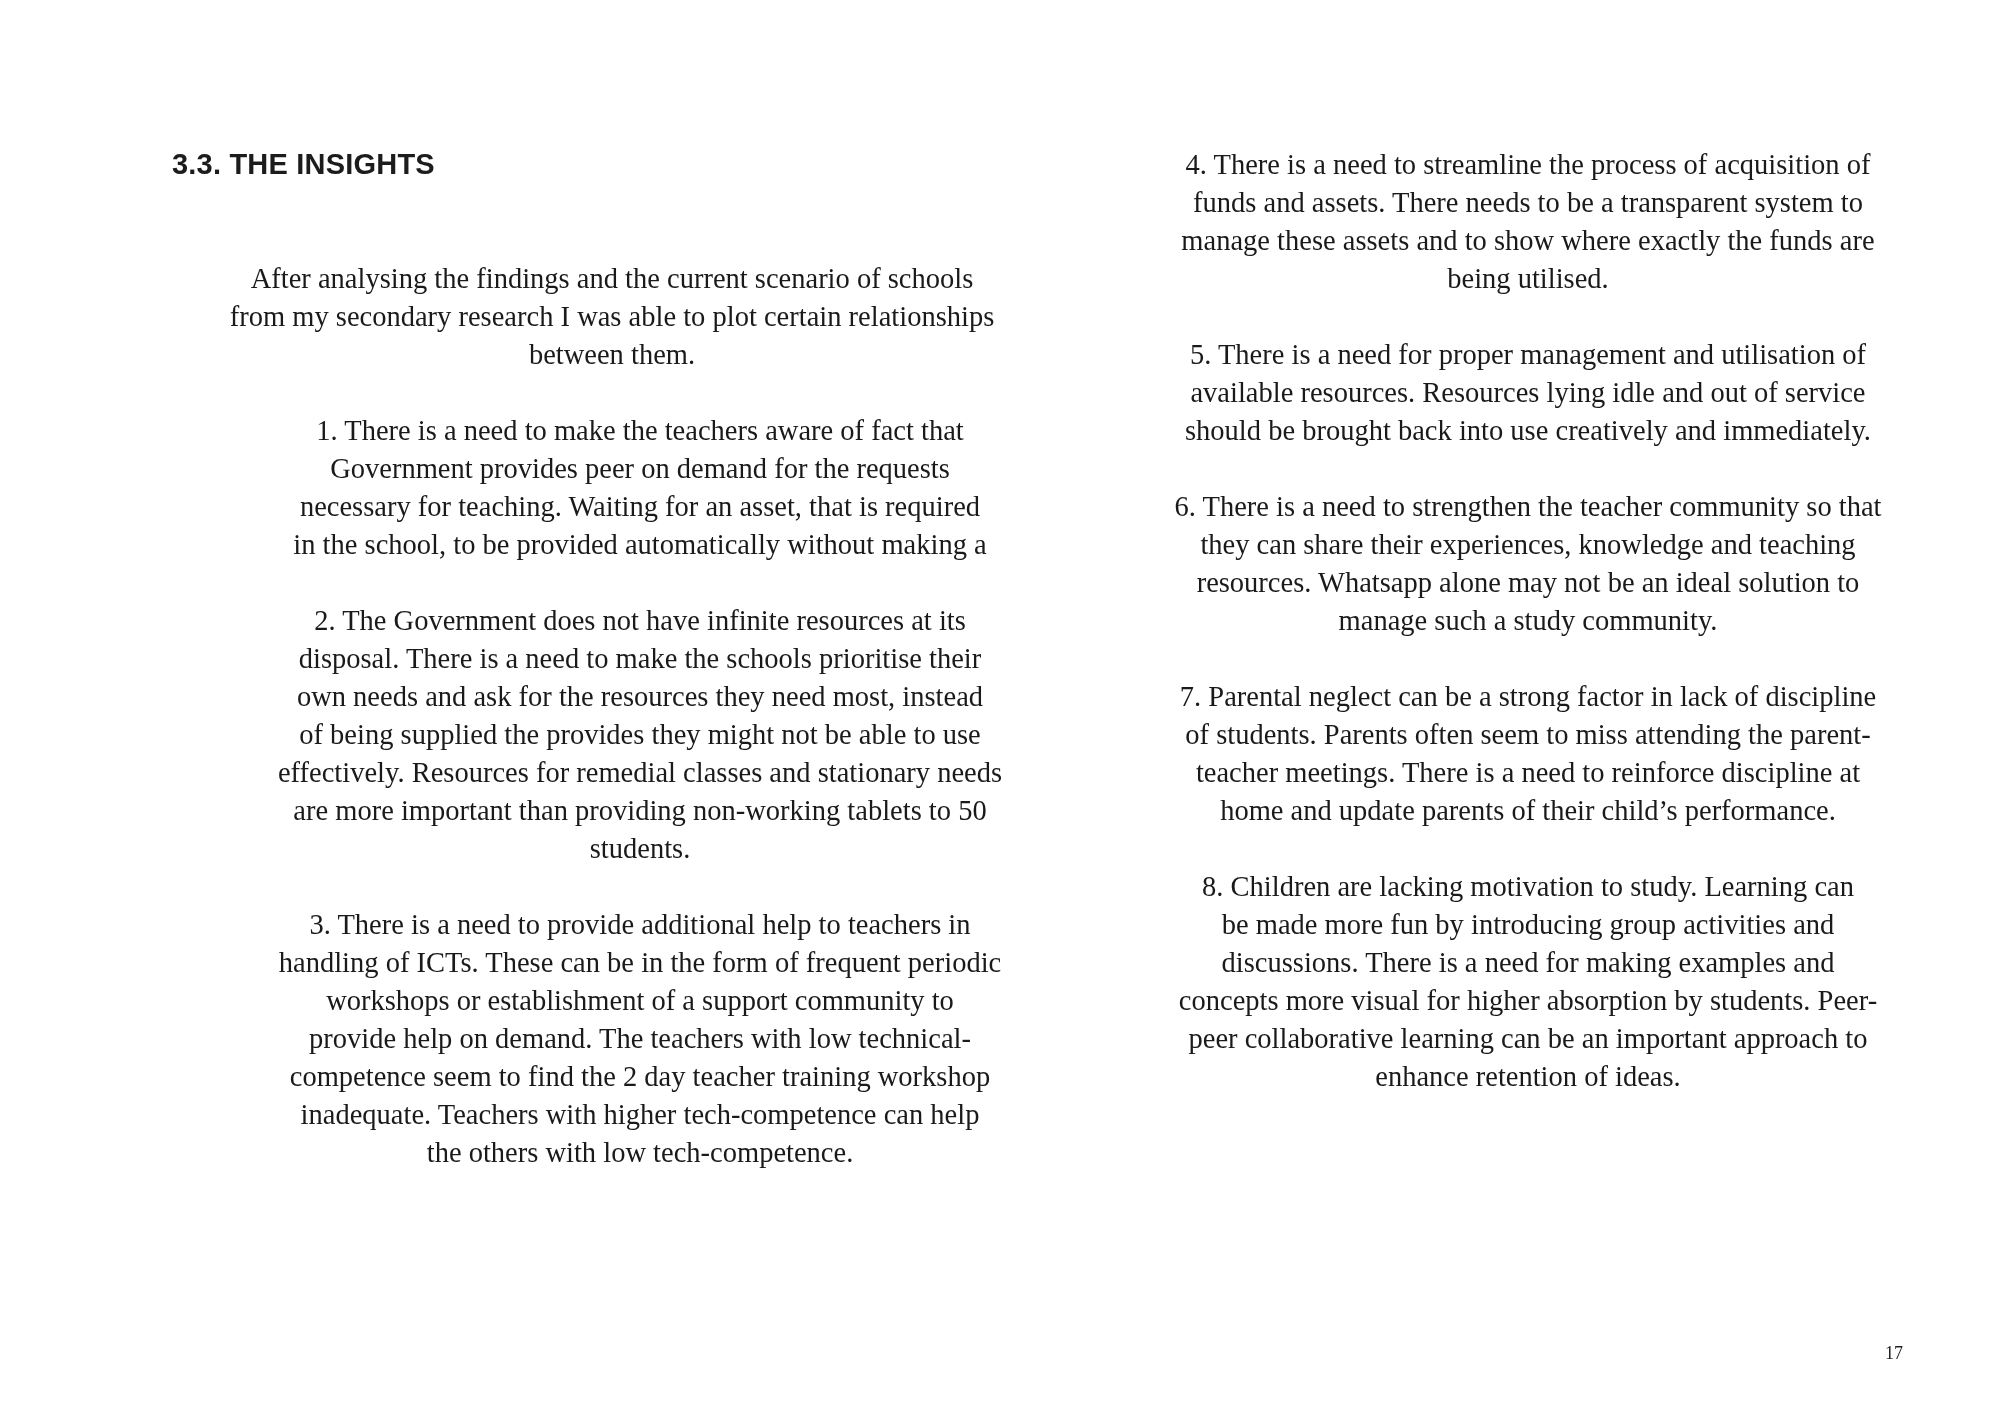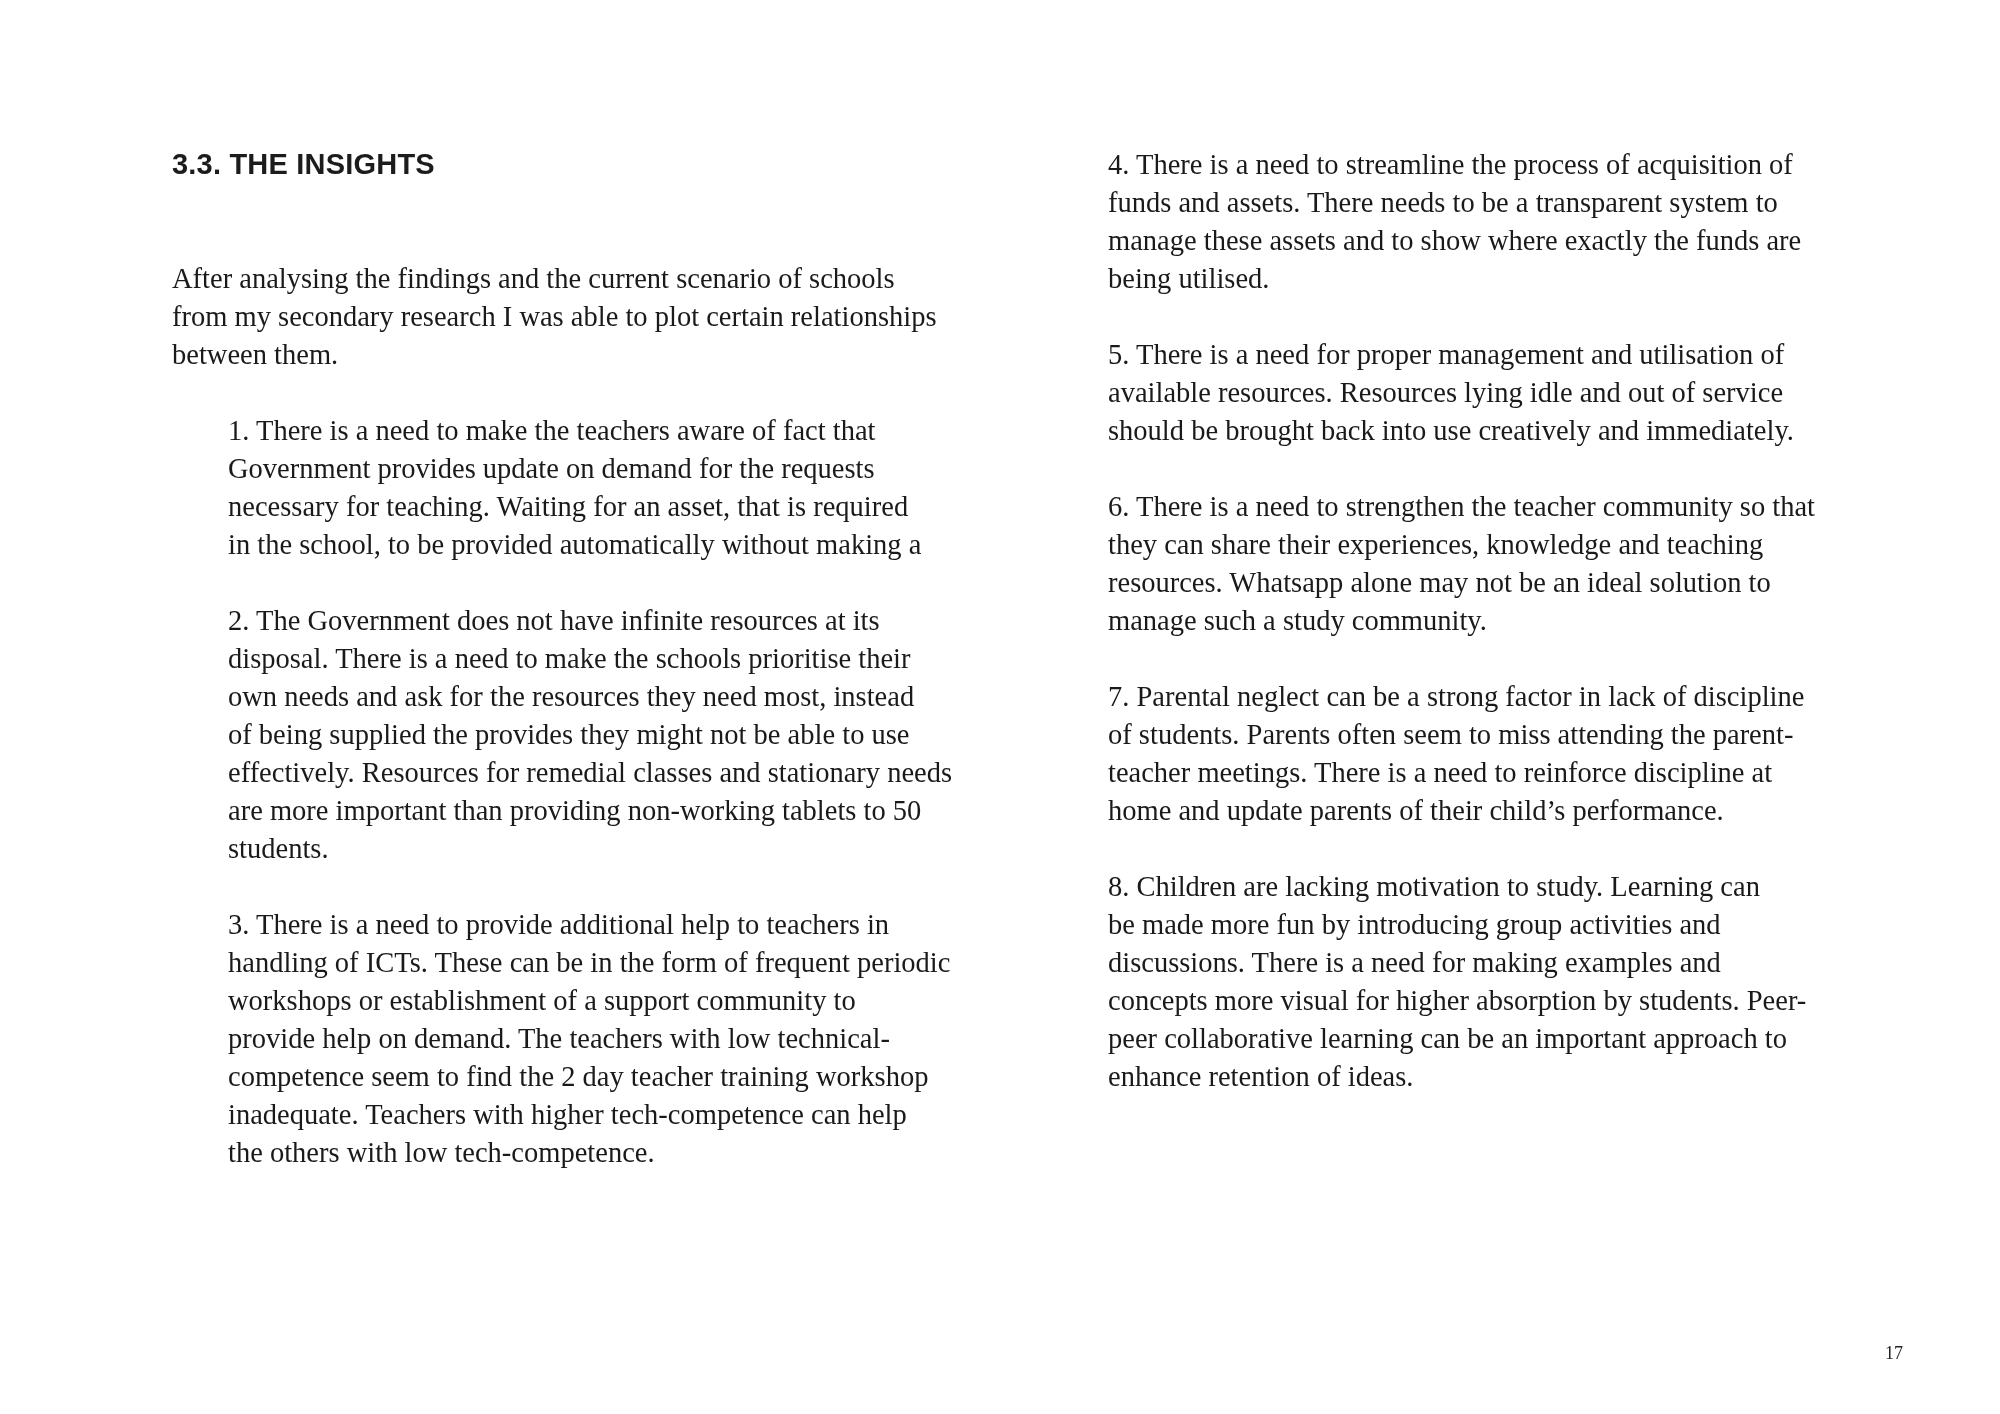--- a/index.html
+++ b/index.html
@@ -13,20 +13,21 @@
     position: relative;
     overflow: hidden;
     color: #1a1a1a;
   }
   .page {
     position: absolute;
     left: 0; top: 0;
     width: 2000px;
     height: 1414px;
     background: #ffffff;
+    text-align: center;
   }
   .heading {
     position: absolute;
     left: 172px;
     top: 146px;
     font-family: "Liberation Sans", "DejaVu Sans", sans-serif;
     font-weight: bold;
     font-size: 29px;
     letter-spacing: 0.2px;
     color: #1c1c1c;
@@ -69,21 +70,21 @@
 
   <div class="col col-left">
     <p class="para">
       <span class="line">After analysing the findings and the current scenario of schools</span>
       <span class="line">from my secondary research I was able to plot certain relationships</span>
       <span class="line">between them.</span>
     </p>
 
     <p class="para indent">
       <span class="line">1. There is a need to make the teachers aware of fact that</span>
-      <span class="line">Government provides update on demand for the requests</span>
+      <span class="line">Government provides peer on demand for the requests</span>
       <span class="line">necessary for teaching. Waiting for an asset, that is required</span>
       <span class="line">in the school, to be provided automatically without making a</span>
     </p>
 
     <p class="para indent">
       <span class="line">2. The Government does not have infinite resources at its</span>
       <span class="line">disposal. There is a need to make the schools prioritise their</span>
       <span class="line">own needs and ask for the resources they need most, instead</span>
       <span class="line">of being supplied the provides they might not be able to use</span>
       <span class="line">effectively. Resources for remedial classes and stationary needs</span>

